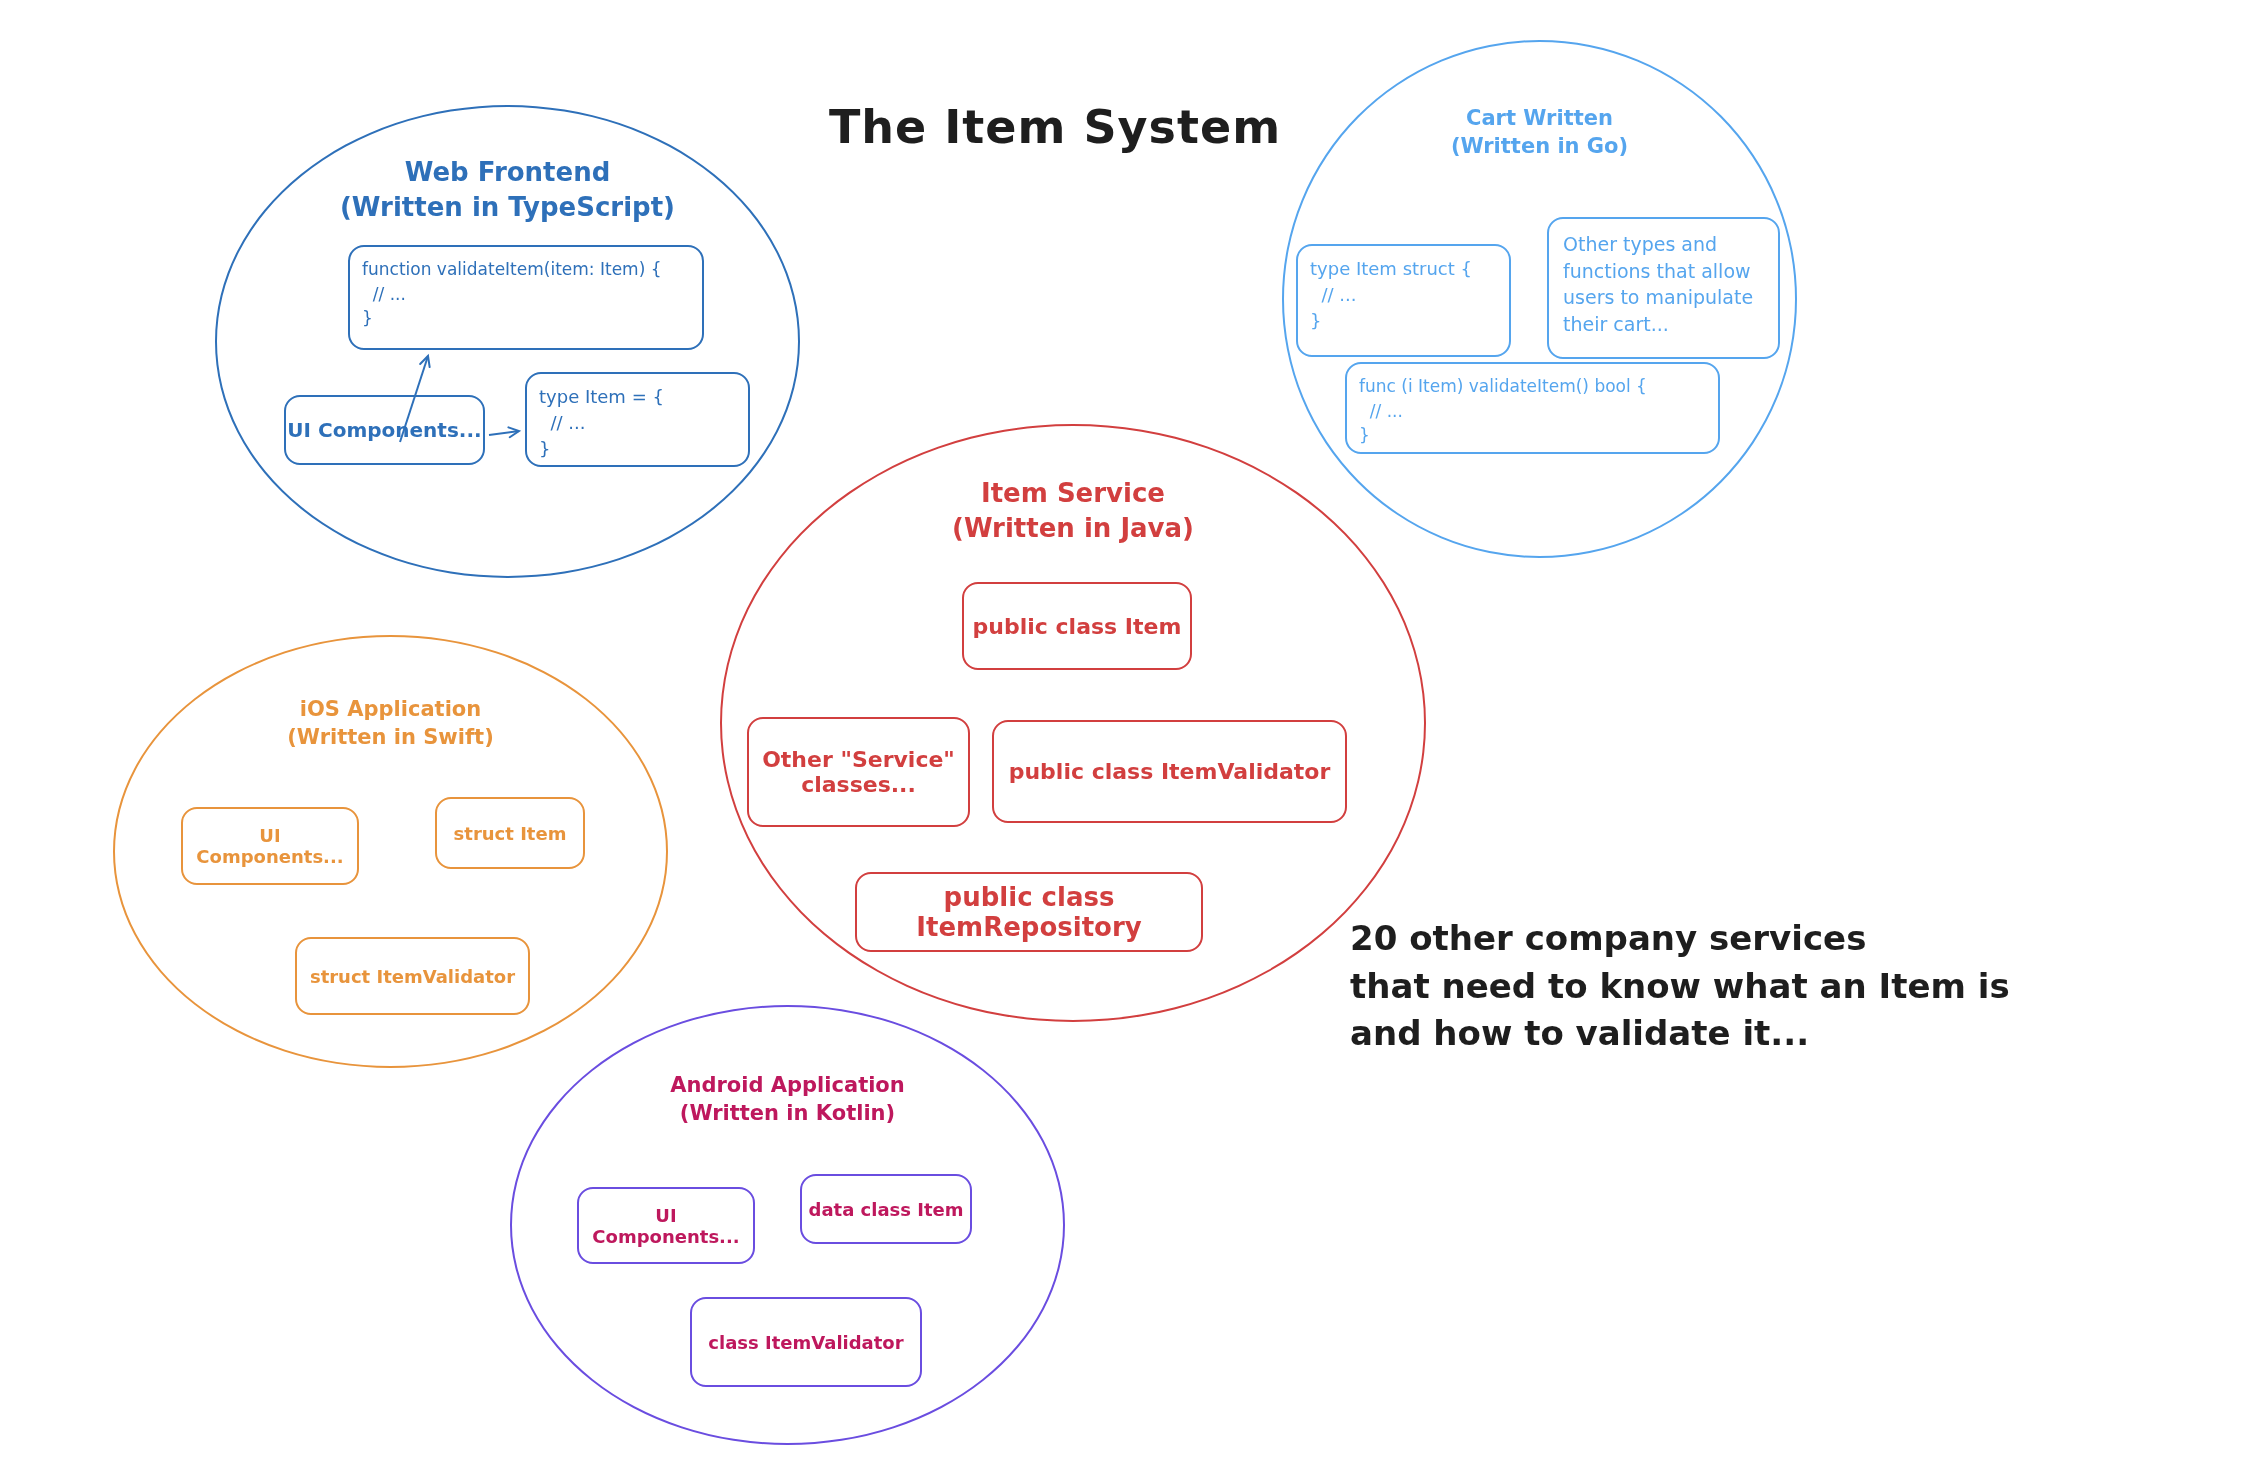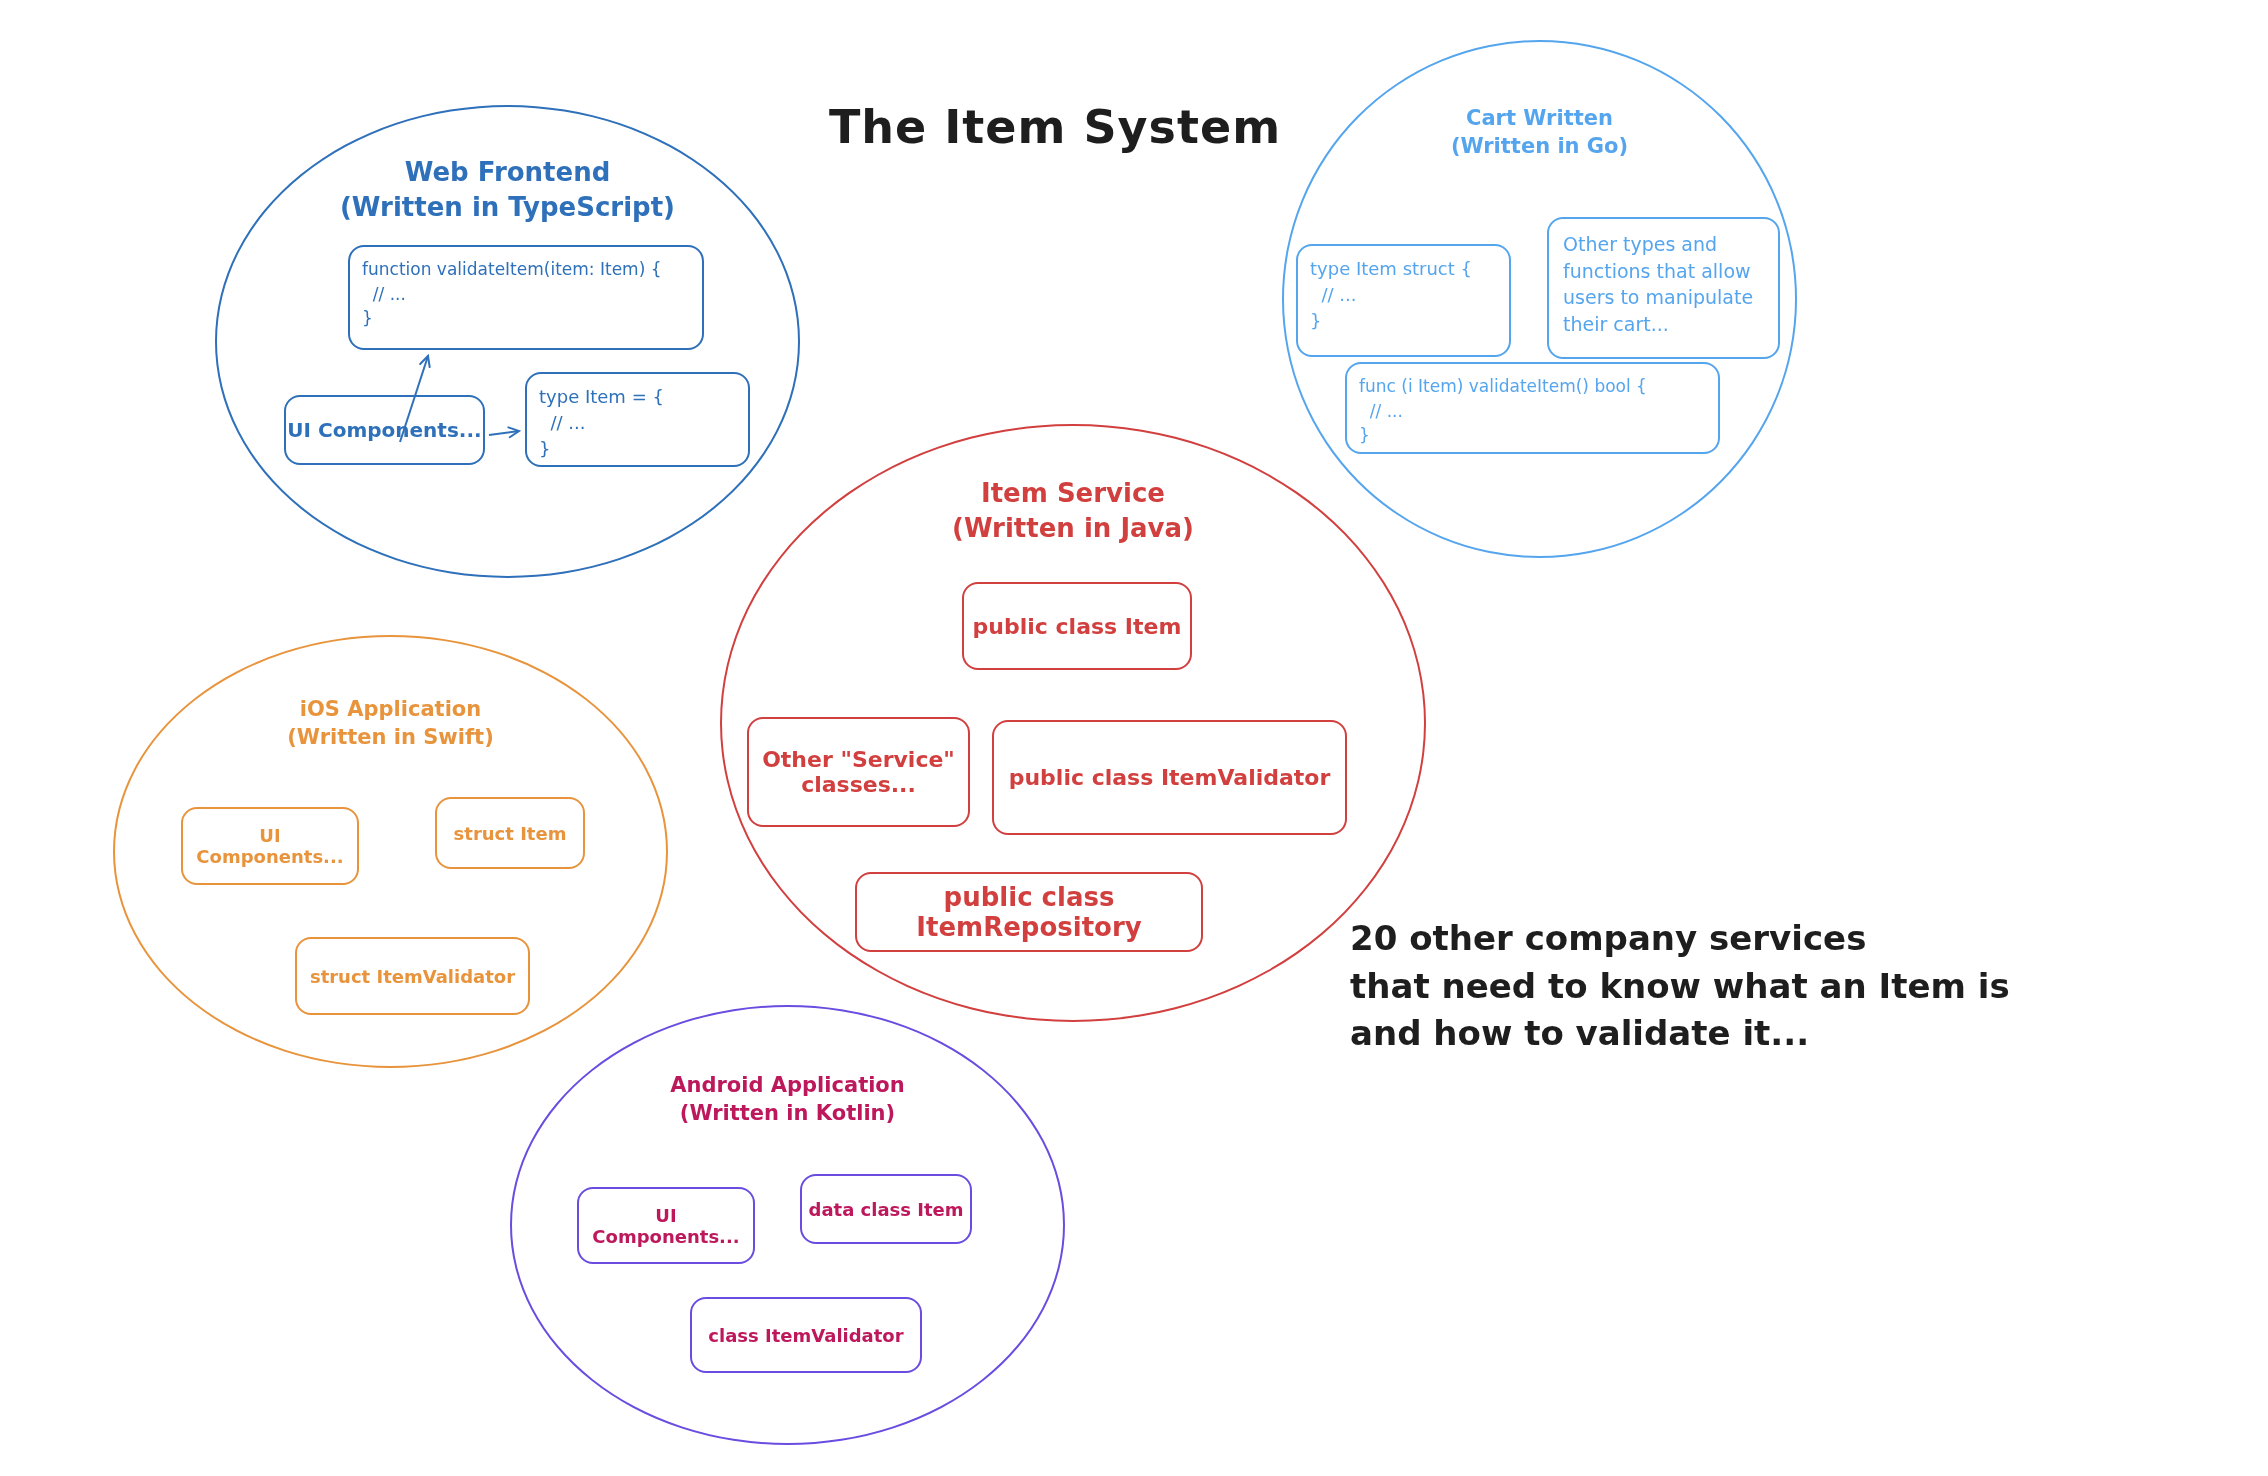--- a/index.html
+++ b/index.html
@@ -33,30 +33,30 @@
   .web-fn{left:131px;top:138px;width:356px;height:105px;font-size:17px;}
   .web-ui{left:67px;top:288px;width:201px;height:70px;font-size:20px;}
   .web-type{left:308px;top:265px;width:225px;height:95px;font-size:18px;}
   
   .cart-struct{left:12px;top:202px;width:215px;height:113px;font-size:18px;}
   .cart-other{left:263px;top:175px;width:233px;height:142px;font-size:19px;padding:12px 14px;white-space:normal;text-align:left;line-height:1.4;font-weight:normal;}
   .cart-fn{left:61px;top:320px;width:375px;height:92px;font-size:17px;}
   
   .item-class{left:240px;top:156px;width:230px;height:88px;font-size:22px;}
   .item-other{left:25px;top:291px;width:223px;height:110px;font-size:22px;}
-  .item-validator{left:270px;top:294px;width:355px;height:115px;font-size:22px;}
+  .item-validator{left:270px;top:294px;width:355px;height:103px;font-size:22px;}
   .item-repo{left:133px;top:446px;width:348px;height:80px;font-size:26px;}
   
   .ios-ui{left:66px;top:170px;width:178px;height:78px;font-size:18px;}
   .ios-struct{left:320px;top:160px;width:150px;height:72px;font-size:18px;}
   .ios-validator{left:180px;top:300px;width:235px;height:78px;font-size:18px;}
   
   .and-ui{left:65px;top:180px;width:178px;height:77px;font-size:18px;}
   .and-item{left:288px;top:167px;width:172px;height:70px;font-size:18px;}
-  .and-validator{left:178px;top:290px;width:232px;height:76px;font-size:18px;}
+  .and-validator{left:178px;top:290px;width:232px;height:90px;font-size:18px;}
   
   .arrows{left:0;top:0;width:585px;height:473px;pointer-events:none;}
 </style>
 </head>
 <body>
 
 <div id="canvas">
 
   <div class="abs main-title">The Item System</div>
 

